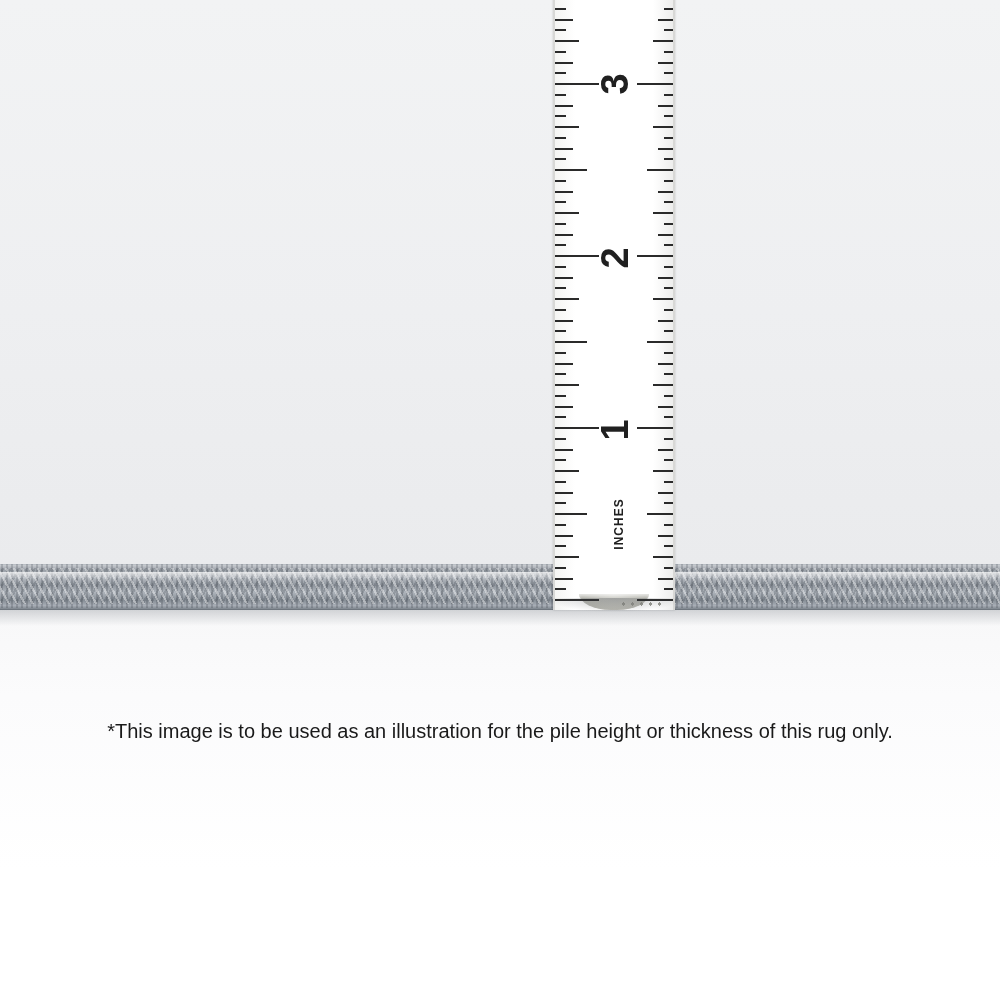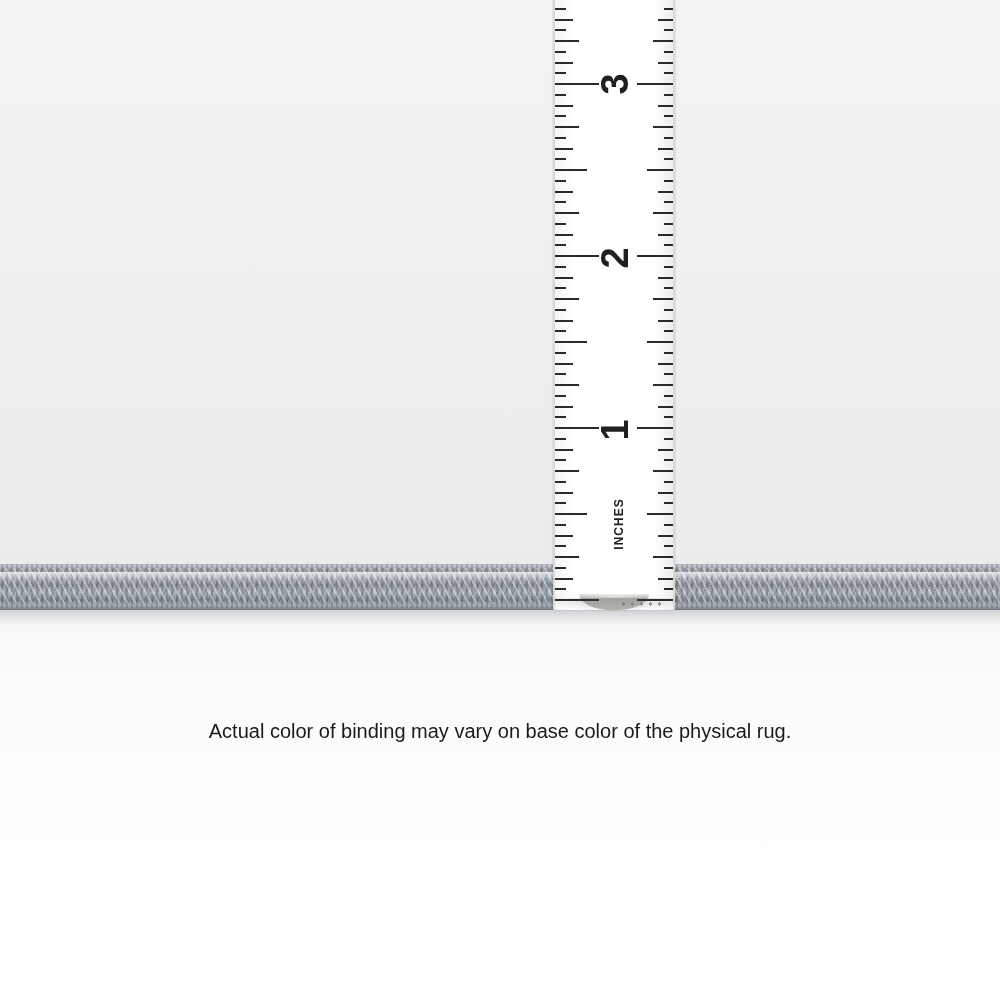--- a/index.html
+++ b/index.html
@@ -339,16 +339,16 @@
       <div class="tick" style="top: 11.75px; width: 11px;"></div>
       <div class="tick right" style="top: 11.75px; width: 9px;"></div>
       <div class="num" style="top: 410px; left: 42px; width: 40px; height: 48px; line-height: 48px; text-align: center;">1</div>
       <div class="num" style="top: 238px; left: 42px; width: 40px; height: 48px; line-height: 48px; text-align: center;">2</div>
       <div class="num" style="top: 64px; left: 42px; width: 40px; height: 48px; line-height: 48px; text-align: center;">3</div>
       <div class="inches-label" style="top: 521px; left: 36px; width: 60px; text-align: center;">INCHES</div>
     </div>
   <div class="ruler-base-shadow"></div>
 
   <div class="caption">
-    <span class="line">Actual color of binding may vary on base color of the physical rug.</span>
+    <span class="line">*This image is to be used as an illustration for the pile height or thickness of this rug only.</span>
   </div>
 
 </div>
 
 </body></html>

